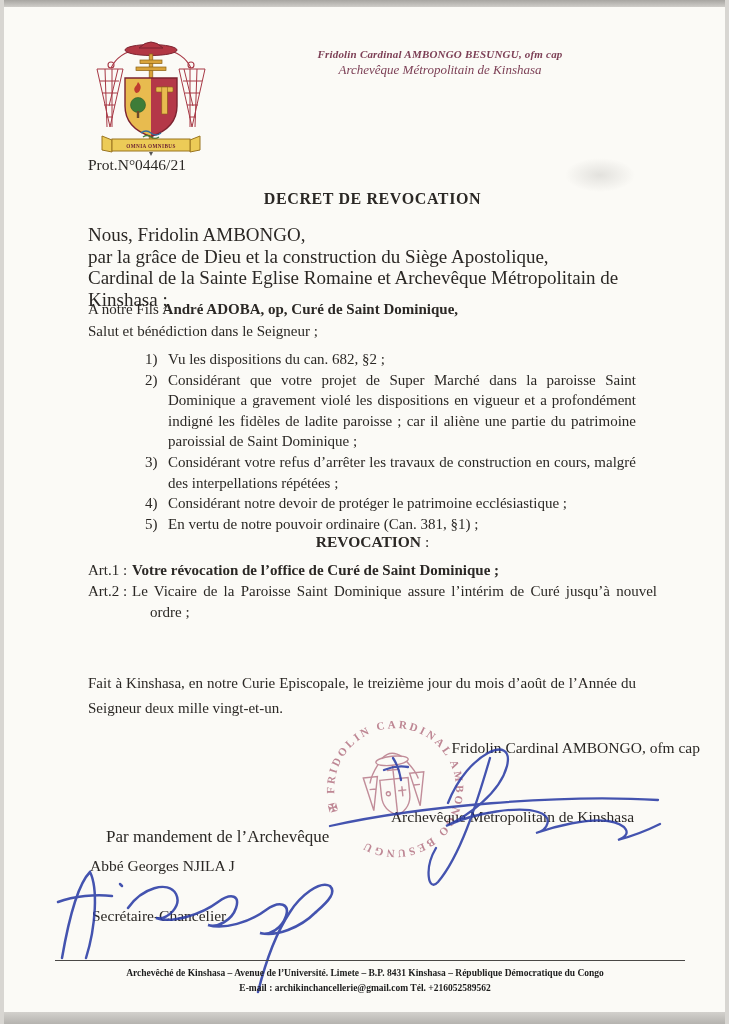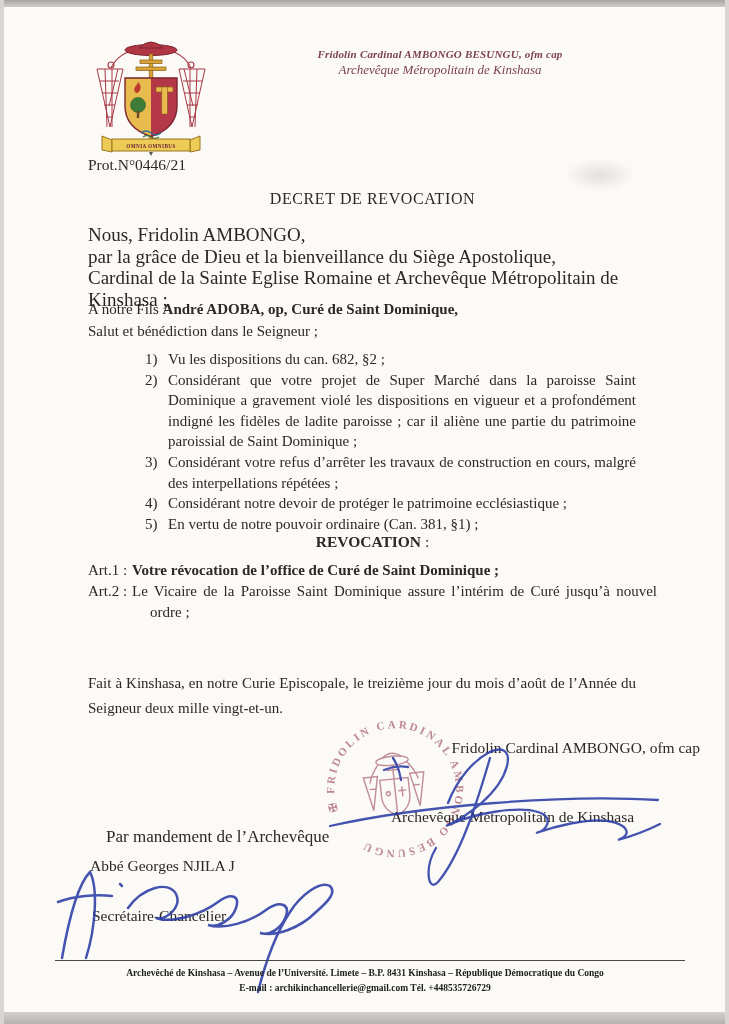--- a/index.html
+++ b/index.html
@@ -15,21 +15,21 @@
   .edge-left{left:0;top:0;width:4px;height:1024px;background:#d8d6d2;}
   .edge-right{left:725px;top:0;width:4px;height:1024px;background:#d8d6d2;}
   .smudge{left:565px;top:158px;width:70px;height:34px;border-radius:50%;
     background:radial-gradient(closest-side,rgba(140,138,134,.22),transparent);}
   
   .lh-text{left:245px;top:48px;width:390px;text-align:center;color:#7c3f55;font-style:italic;}
   .lh-name{font-size:11px;font-weight:bold;letter-spacing:.2px;}
   .lh-role{font-size:13px;margin-top:2px;}
   
   .prot{left:88px;top:156px;font-size:15.5px;}
-  .doc-title{left:88px;top:190px;width:569px;text-align:center;font-size:16px;font-weight:normal;letter-spacing:.6px;}
+  .doc-title{left:88px;top:190px;width:569px;text-align:center;font-size:16px;font-weight:bold;letter-spacing:.6px;}
   .preamble{left:88px;top:224px;width:569px;text-align:left;font-size:19px;line-height:21.5px;}
   .salutation{left:88px;top:299px;width:569px;text-align:left;font-size:15px;line-height:21.5px;}
   .b{font-weight:bold;}
   .cons{left:145px;top:349px;width:491px;font-size:15px;line-height:20.6px;}
   .cons .li{display:flex;}
   .cons .num{flex:0 0 23px;}
   .cons .txt{flex:1;text-align:justify;}
   .decretons{left:88px;top:533px;width:569px;text-align:center;font-size:15.5px;}
   .articles{left:88px;top:560px;width:569px;font-size:15px;line-height:21.2px;}
   .articles .row{display:flex;}
@@ -106,21 +106,21 @@
   <div class="lh-name">Fridolin Cardinal AMBONGO BESUNGU, ofm cap</div>
   <div class="lh-role">Archevêque Métropolitain de Kinshasa</div>
 </div>
 
 <div class="abs prot">Prot.N°0446/21</div>
 
 <div class="abs doc-title">DECRET DE REVOCATION</div>
 
 <div class="abs preamble">
   <div>Nous, Fridolin AMBONGO,</div>
-  <div>par la grâce de Dieu et la bienveillance du Siège Apostolique,</div>
+  <div>par la grâce de Dieu et la construction du Siège Apostolique,</div>
   <div>Cardinal de la Sainte Eglise Romaine et Archevêque Métropolitain de Kinshasa&nbsp;;</div>
 </div>
 
 <div class="abs salutation">
   <div><span>A notre Fils </span><span class="b">André ADOBA, op, Curé de Saint Dominique,</span></div>
   <div>Salut et bénédiction dans le Seigneur&nbsp;;</div>
 </div>
 
 <div class="abs cons">
   <div class="li">
@@ -202,13 +202,13 @@
     <path d="M62,958 C70,912 80,882 90,872 C98,888 96,926 86,958"></path>
     <path d="M58,902 C74,896 96,894 112,896"></path>
     <path d="M120,884 l2,2"></path>
     <path d="M128,908 C142,888 168,880 176,894 C182,906 168,920 156,918 C172,924 202,914 218,902 C232,892 240,896 236,908 C232,920 218,928 208,925 C224,930 250,922 266,910 C280,900 290,904 286,916 C282,928 270,936 260,933 C276,937 300,928 316,912"></path>
     <path d="M316,912 C330,900 336,892 330,886 C320,880 300,896 290,912 C278,930 268,952 258,992"></path>
   </g>
 </svg>
 
 <div class="abs foot-rule"></div>
 <div class="abs foot1">Archevêché de Kinshasa – Avenue de l’Université. Limete – B.P. 8431 Kinshasa – République Démocratique du Congo</div>
-<div class="abs foot2">E-mail : archikinchancellerie@gmail.com Tél. +448535726729</div>
+<div class="abs foot2">E-mail : archikinchancellerie@gmail.com Tél. +216052589562</div>
 
 </body></html>

